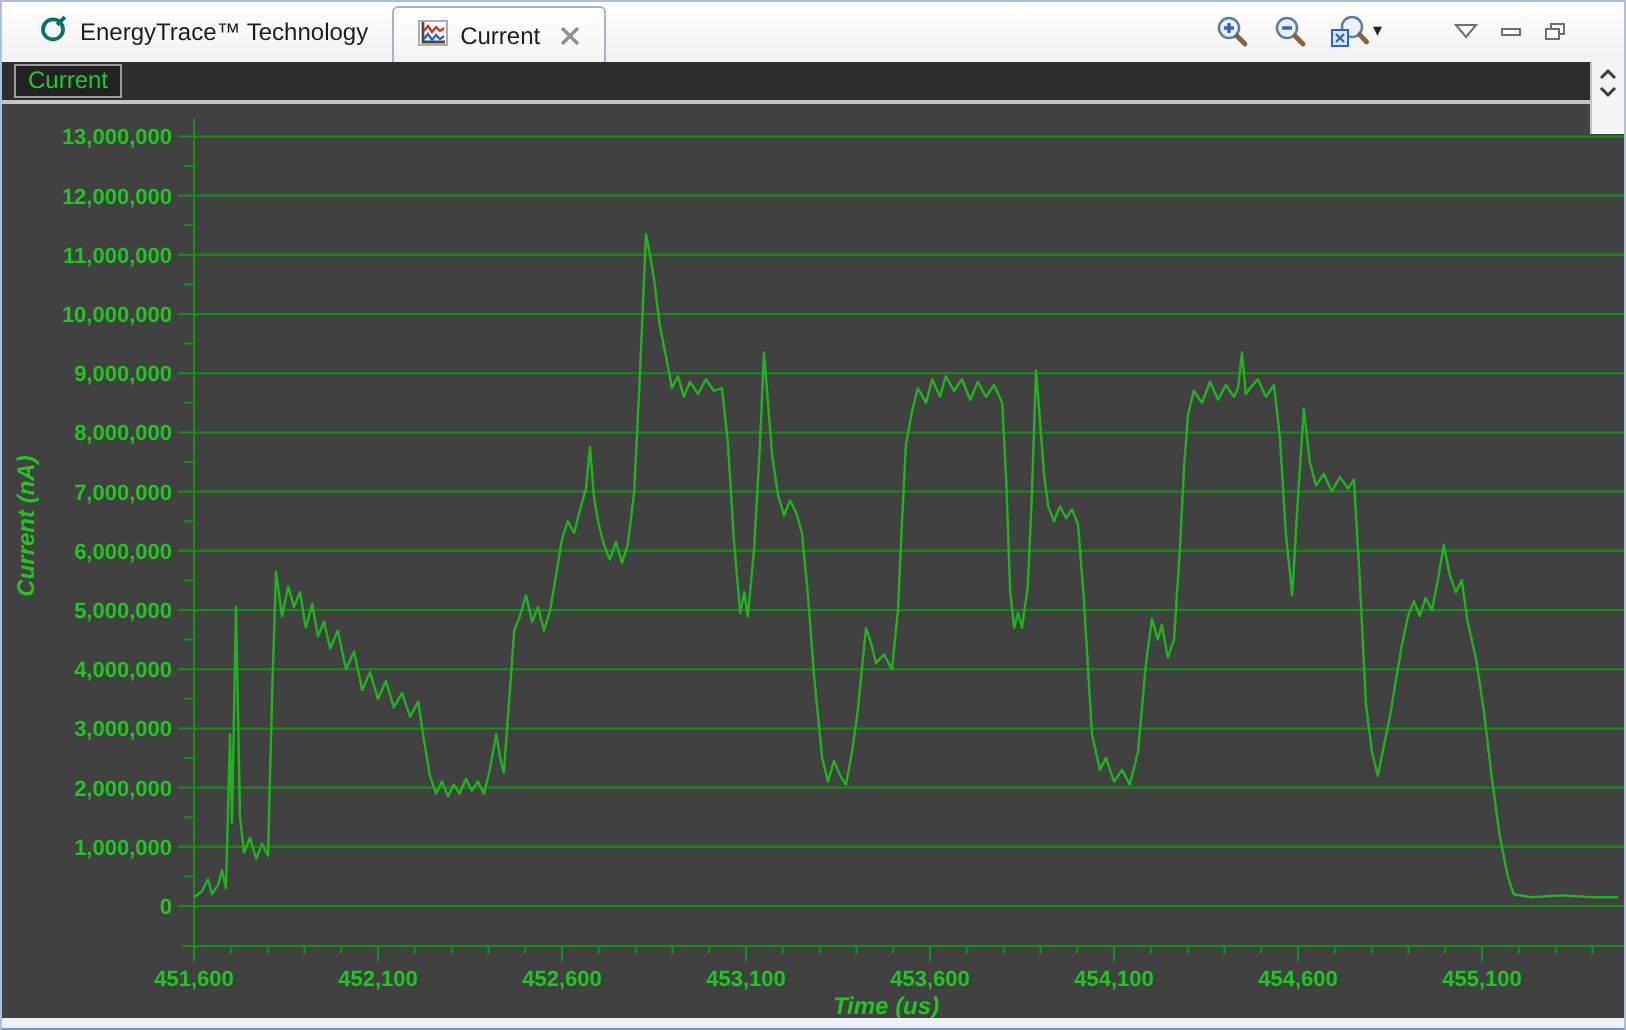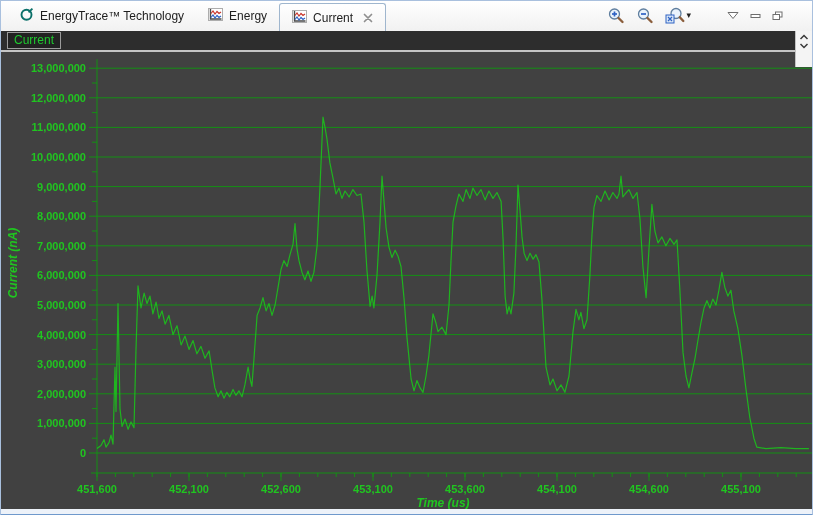--- a/index.html
+++ b/index.html
@@ -61,31 +61,20 @@
       <div class="tab">
         <span>
           <svg width="15" height="15" viewBox="0 0 15 15">
             <circle cx="7.5" cy="7.7" r="5" fill="none" stroke="#0A7069" stroke-width="1.9"></circle>
             <line x1="13.4" y1="1.6" x2="9.6" y2="5.4" stroke="#0A7069" stroke-width="1.9"></line>
           </svg>
         </span>
         <span>EnergyTrace™ Technology</span>
       </div>
 
-      <div class="tab">
-        <span>
-          <svg width="15" height="13" viewBox="0 0 15 13">
-            <rect x="0.5" y="0.5" width="14" height="12" fill="#FFFFFF" stroke="#ADADAD"></rect>
-            <path d="M2.5 1 V11 H13.5" stroke="#4a4a4a" fill="none" stroke-width="1.4"></path>
-            <polyline points="3,5.5 5,3 7,6 9,3.5 11,5.5 13,4" fill="none" stroke="#C8352B" stroke-width="1.2"></polyline>
-            <polyline points="3,9.5 5,7 7,10 9,7.5 11,9.5 13,8" fill="none" stroke="#2F62C4" stroke-width="1.2"></polyline>
-          </svg>
-        </span>
-        <span>Energy</span>
-      </div>
 
       <div class="tab active">
         <span>
           <svg width="15" height="13" viewBox="0 0 15 13">
             <rect x="0.5" y="0.5" width="14" height="12" fill="#FFFFFF" stroke="#ADADAD"></rect>
             <path d="M2.5 1 V11 H13.5" stroke="#4a4a4a" fill="none" stroke-width="1.4"></path>
             <polyline points="3,5.5 5,3 7,6 9,3.5 11,5.5 13,4" fill="none" stroke="#C8352B" stroke-width="1.2"></polyline>
             <polyline points="3,9.5 5,7 7,10 9,7.5 11,9.5 13,8" fill="none" stroke="#2F62C4" stroke-width="1.2"></polyline>
           </svg>
         </span>

